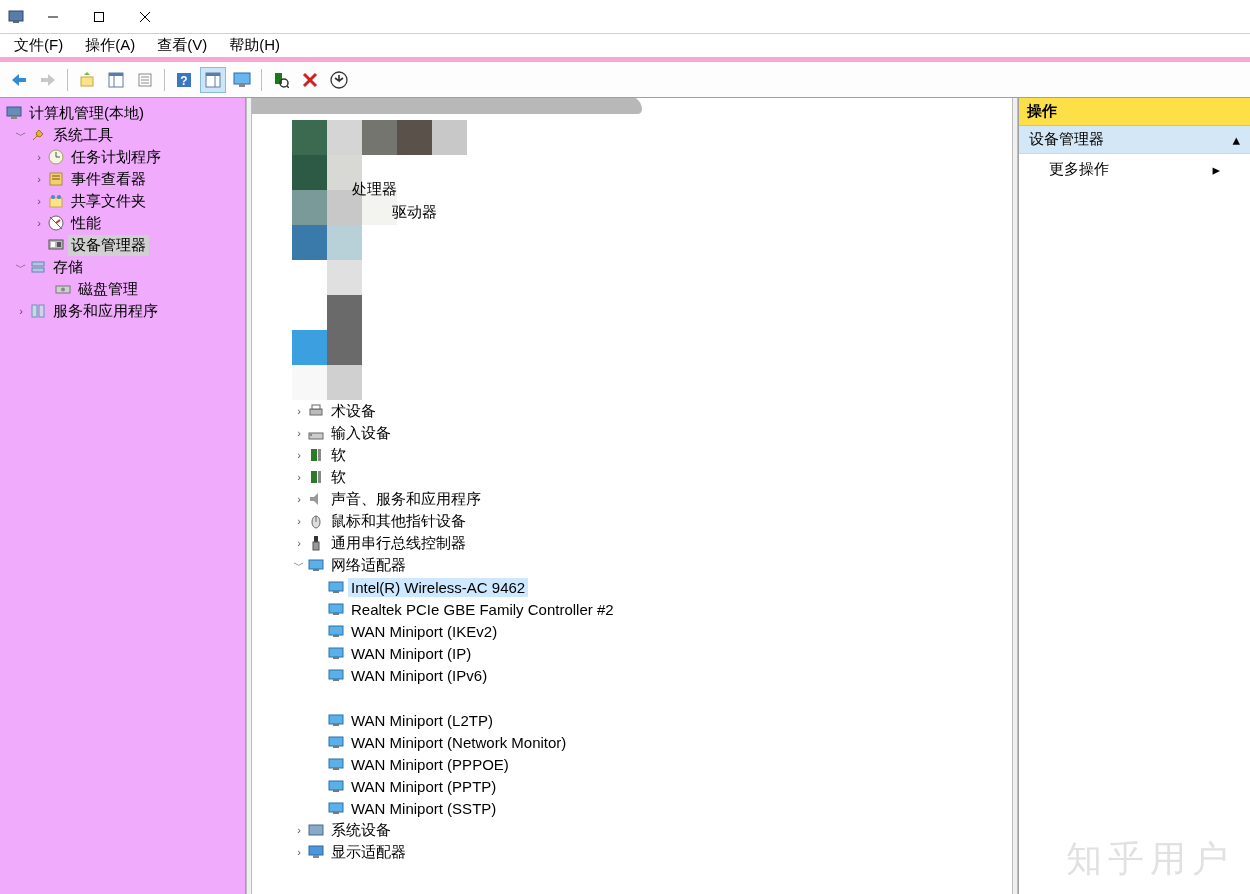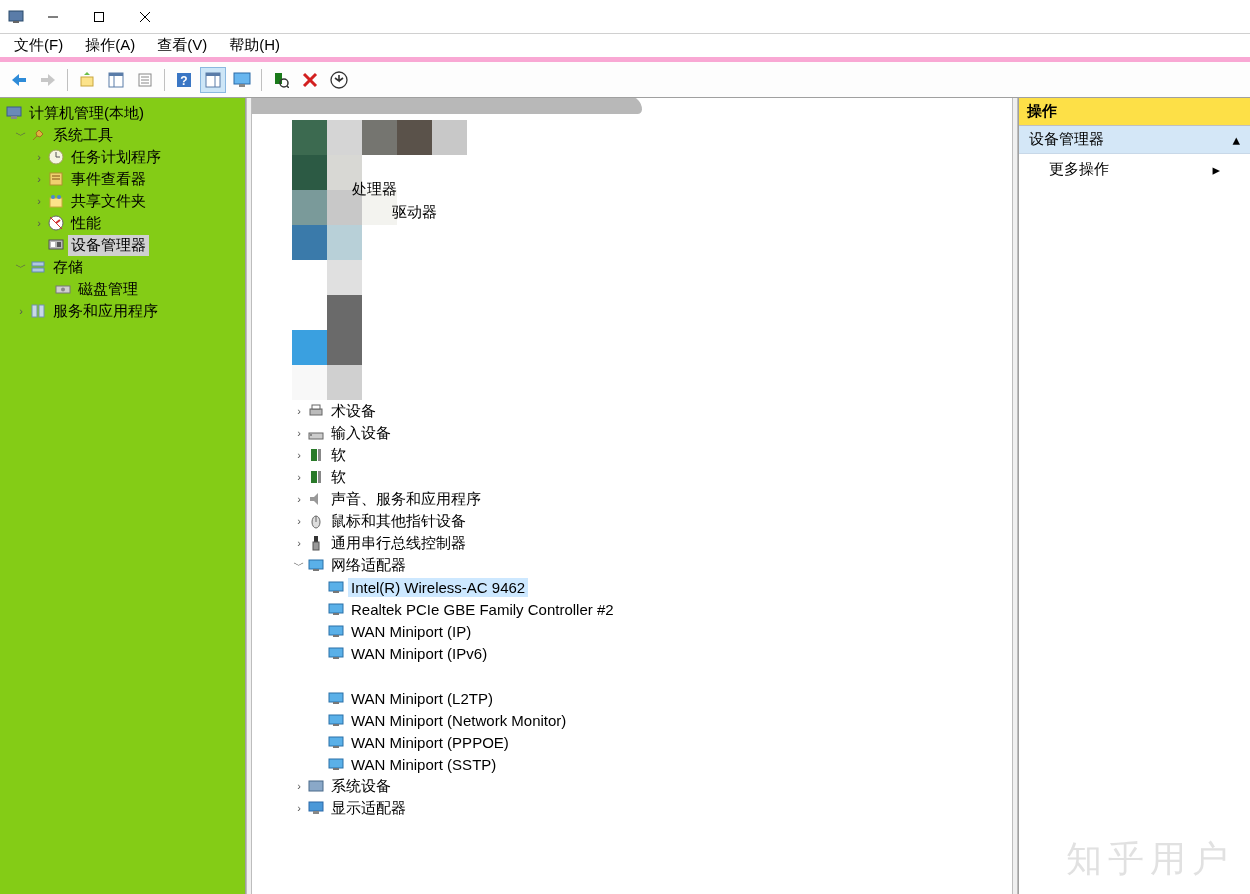--- a/index.html
+++ b/index.html
@@ -17,21 +17,21 @@
 .menubar .mitem { font-size: 15px; padding: 3px 4px; cursor: default; }
 
 
 .toolbar { display: flex; align-items: center; height: 36px; padding: 2px 6px; gap: 3px; border-bottom: 1px solid #a0a0a0; background: #fdfdfd; }
 .tbtn { width: 26px; height: 26px; display: flex; align-items: center; justify-content: center; border: 1px solid transparent; cursor: default; }
 .tbtn.active { background: #cde6f7; border: 1px solid #8ab8e0; }
 .tsep { width: 1px; height: 22px; background: #c0c0c0; margin: 0 3px; }
 
 
 .main { display: flex; height: calc(894px - 34px - 28px - 36px); }
-.left { width: 246px; border-right: 1px solid #a0a0a0; background: #84cc16; overflow: auto; padding-top: 4px; }
+.left { width: 246px; border-right: 1px solid #a0a0a0; background: #f0abfc; overflow: auto; padding-top: 4px; }
 .center { flex: 1; position: relative; overflow: hidden; }
 .center-inner { width: calc(100% - 16px); height: 100%; overflow-y: scroll; position: relative; }
 .right { width: 232px; border-left: 1px solid #a0a0a0; background: #fff; }
 .splitter { width: 6px; background: #f0f0f0; cursor: col-resize; border-left:1px solid #bdbdbd; border-right:1px solid #bdbdbd;}
 
 
 .tree .row { display: flex; align-items: center; height: 22px; white-space: nowrap; font-size: 15px; }
 .tree .ex { width: 14px; text-align: center; color: #555; font-size: 11px; cursor: default; user-select:none;}
 .tree .ico { width: 16px; height: 16px; margin: 0 4px 0 2px; display: inline-flex; align-items:center; justify-content:center; }
 .tree .lbl { padding: 1px 3px; }
@@ -414,20 +414,29 @@
             </span>
             <span class="lbl">Realtek PCIe GBE Family Controller #2</span>
           </div>
           <div class="row" style="padding-left: 74px;">
             <span class="ico">
               <svg width="16" height="16">
                 <rect x="1" y="3" width="14" height="9" fill="#5ab0e8" stroke="#2a70a8"></rect>
                 <rect x="5" y="12" width="6" height="2" fill="#777"></rect>
               </svg>
             </span>
+            <span class="lbl">WAN Miniport (IKEv2)</span>
+          </div>
+          <div class="row" style="padding-left: 74px;">
+            <span class="ico">
+              <svg width="16" height="16">
+                <rect x="1" y="3" width="14" height="9" fill="#5ab0e8" stroke="#2a70a8"></rect>
+                <rect x="5" y="12" width="6" height="2" fill="#777"></rect>
+              </svg>
+            </span>
             <span class="lbl">WAN Miniport (IP)</span>
           </div>
           <div class="row" style="padding-left: 74px;">
             <span class="ico">
               <svg width="16" height="16">
                 <rect x="1" y="3" width="14" height="9" fill="#5ab0e8" stroke="#2a70a8"></rect>
                 <rect x="5" y="12" width="6" height="2" fill="#777"></rect>
               </svg>
             </span>
             <span class="lbl">WAN Miniport (IPv6)</span>
@@ -451,20 +460,29 @@
             <span class="lbl">WAN Miniport (Network Monitor)</span>
           </div>
           <div class="row" style="padding-left: 74px;">
             <span class="ico">
               <svg width="16" height="16">
                 <rect x="1" y="3" width="14" height="9" fill="#5ab0e8" stroke="#2a70a8"></rect>
                 <rect x="5" y="12" width="6" height="2" fill="#777"></rect>
               </svg>
             </span>
             <span class="lbl">WAN Miniport (PPPOE)</span>
+          </div>
+          <div class="row" style="padding-left: 74px;">
+            <span class="ico">
+              <svg width="16" height="16">
+                <rect x="1" y="3" width="14" height="9" fill="#5ab0e8" stroke="#2a70a8"></rect>
+                <rect x="5" y="12" width="6" height="2" fill="#777"></rect>
+              </svg>
+            </span>
+            <span class="lbl">WAN Miniport (PPTP)</span>
           </div>
           <div class="row" style="padding-left: 74px;">
             <span class="ico">
               <svg width="16" height="16">
                 <rect x="1" y="3" width="14" height="9" fill="#5ab0e8" stroke="#2a70a8"></rect>
                 <rect x="5" y="12" width="6" height="2" fill="#777"></rect>
               </svg>
             </span>
             <span class="lbl">WAN Miniport (SSTP)</span>
           </div>

